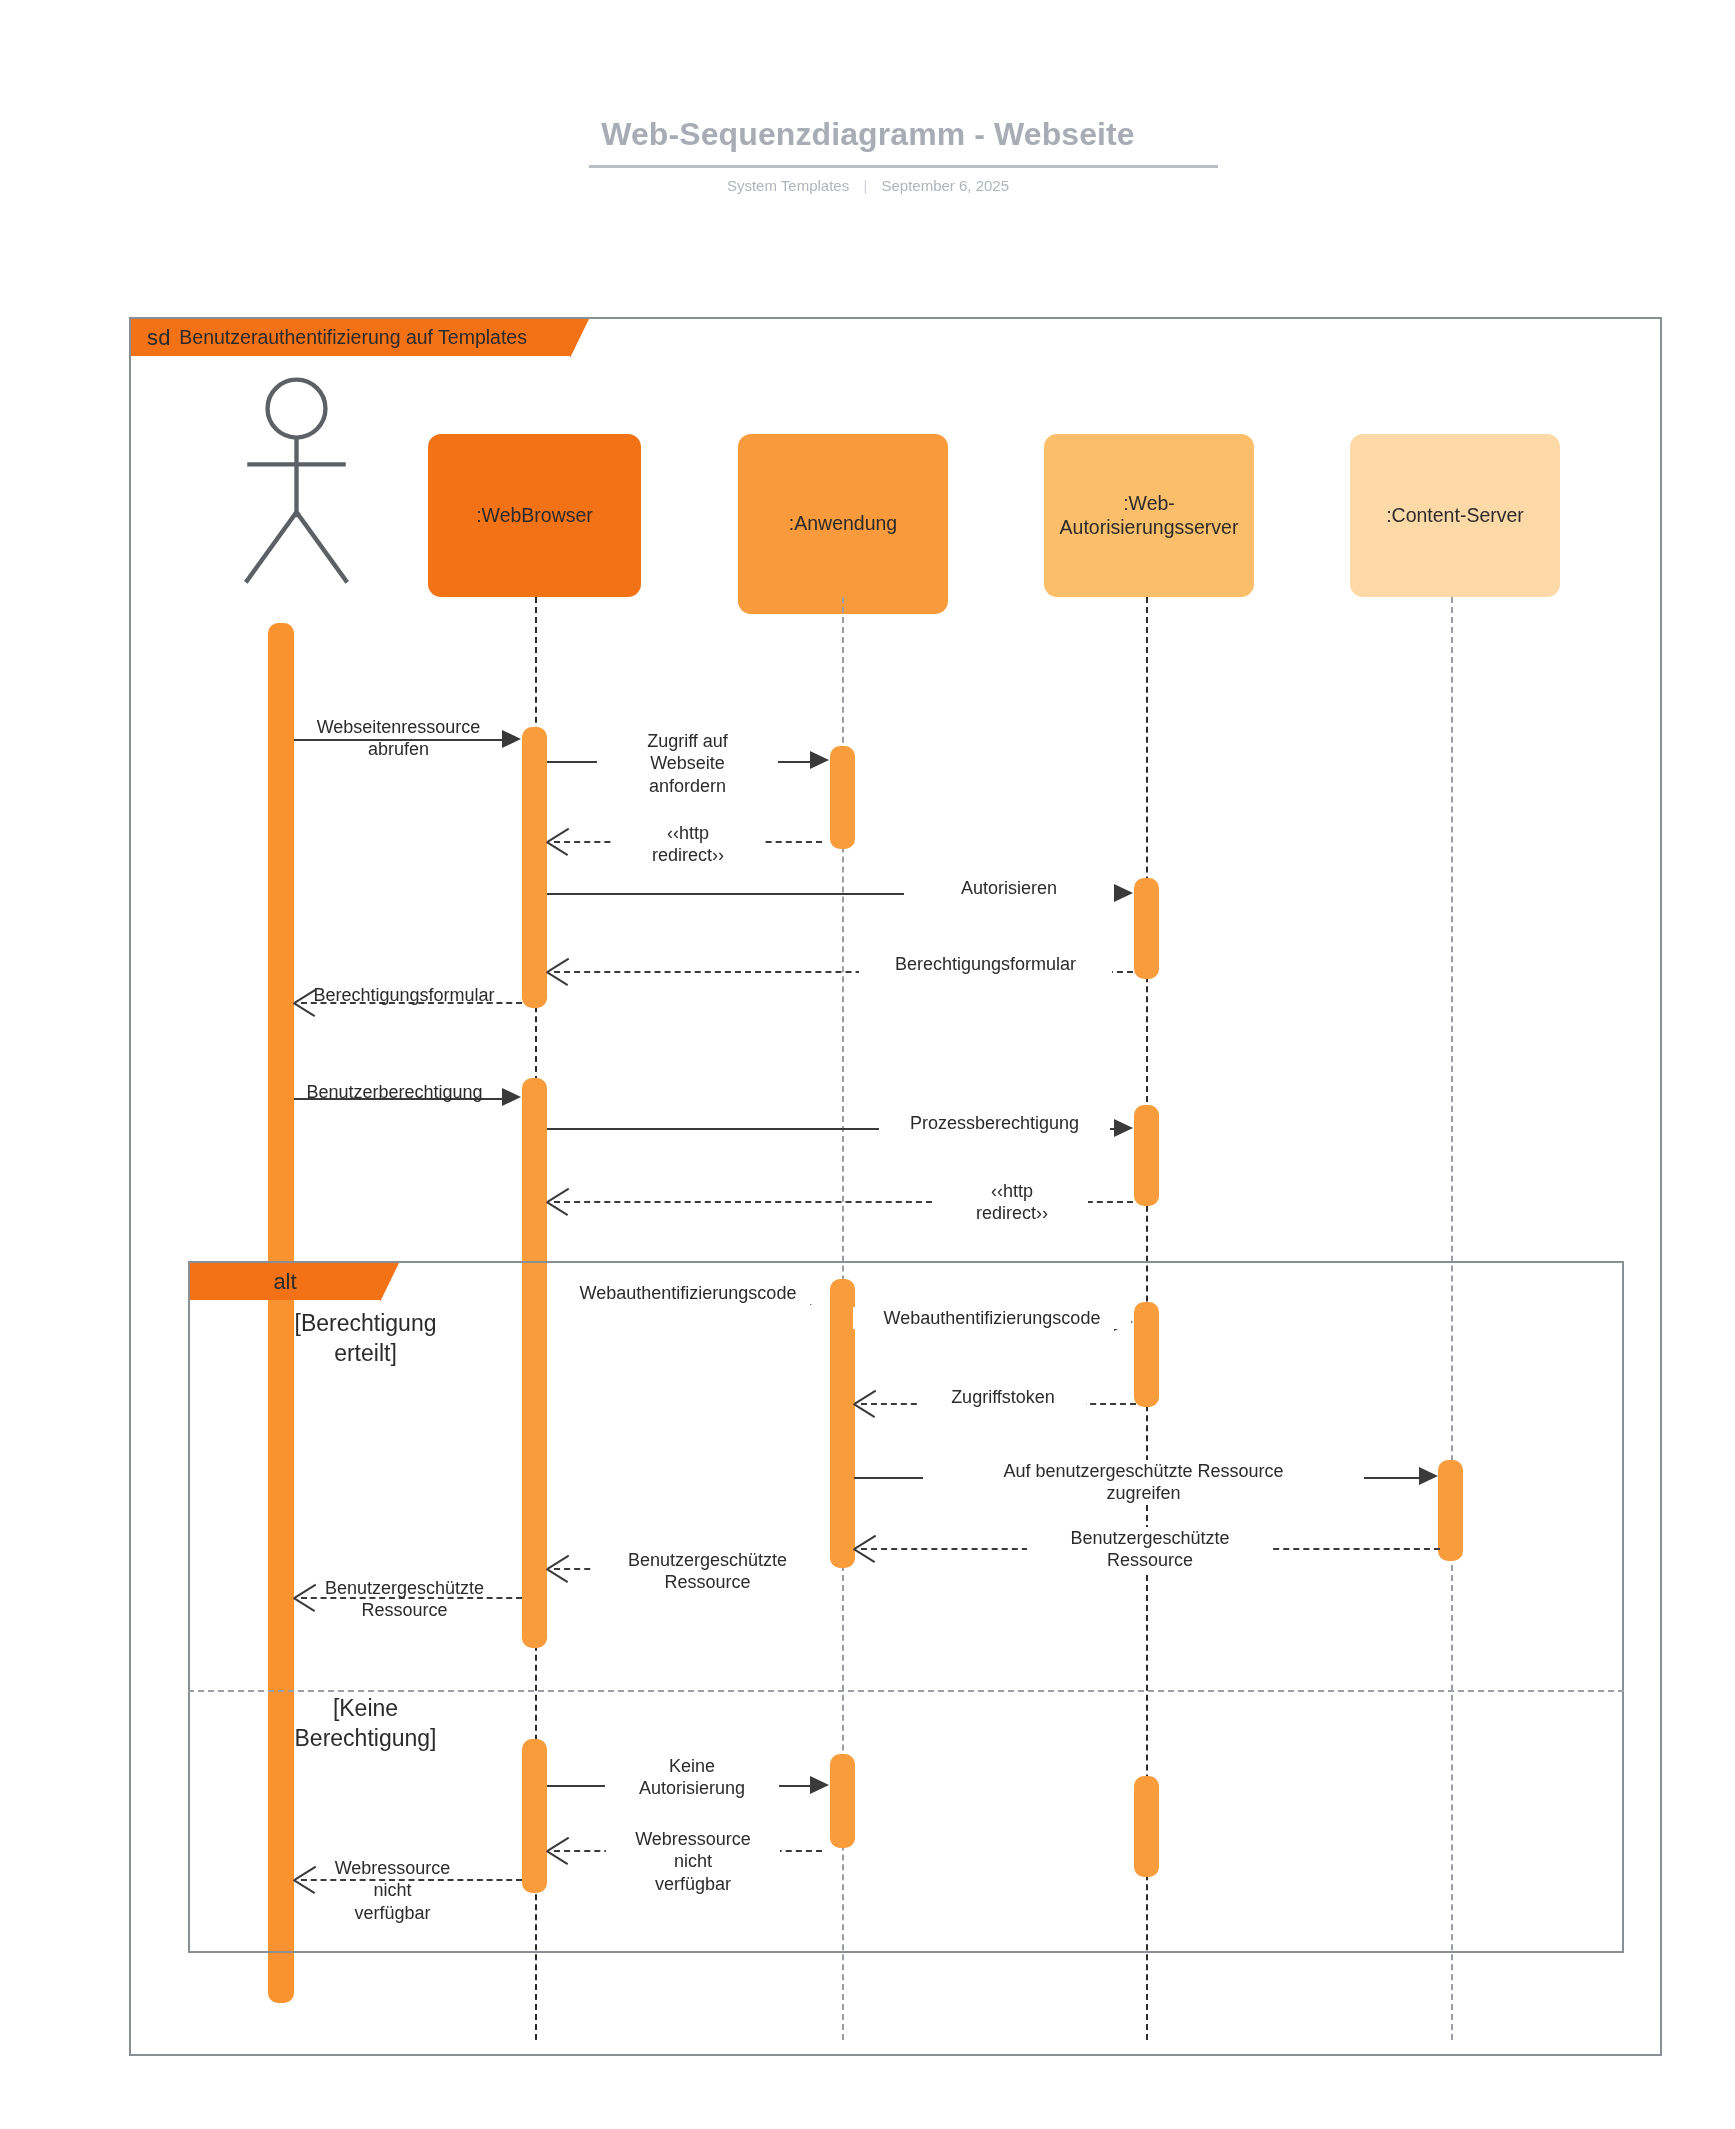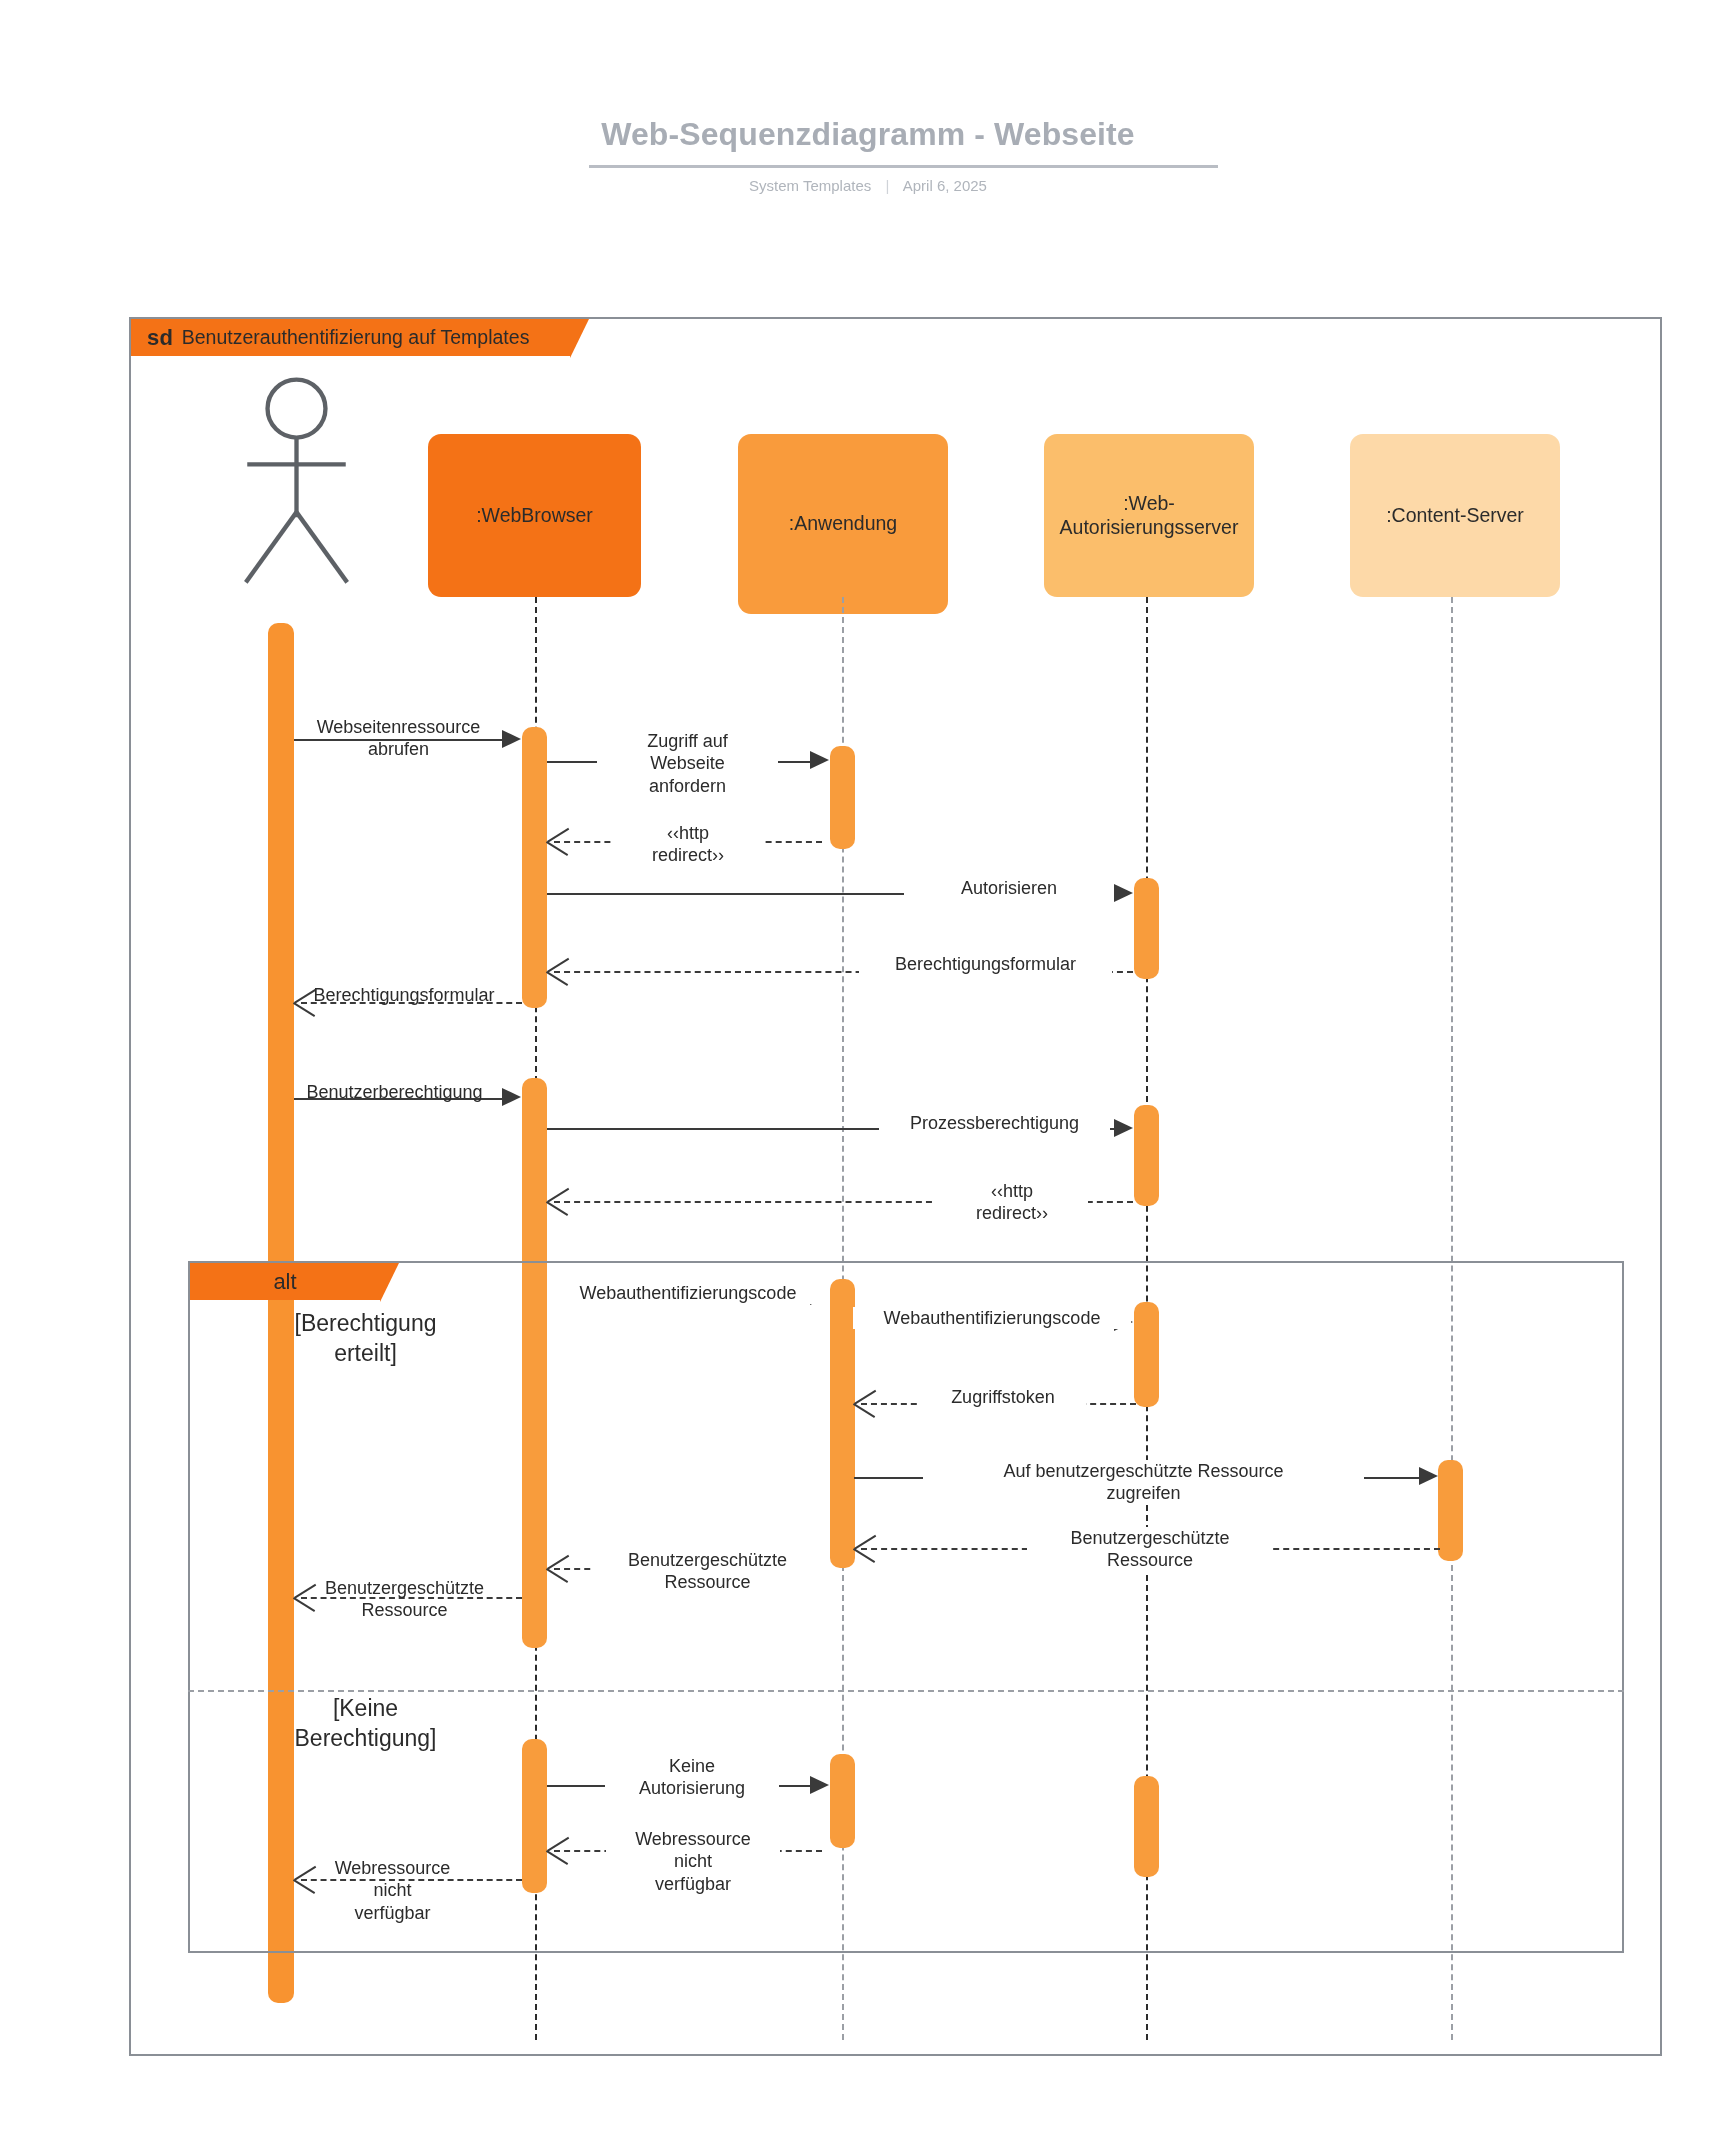--- a/index.html
+++ b/index.html
@@ -17,21 +17,21 @@
 
   
   .sd-frame{position:absolute;left:129px;top:317px;width:1533px;height:1739px;
             border:2.2px solid #8a8f96;box-sizing:border-box;background:#fff;}
   .frame-tab{position:absolute;height:39px;background:#F47216;color:#2b2b2b;
              display:flex;align-items:center;box-sizing:border-box;}
   .frame-tab .notch{position:absolute;right:-19px;top:0;width:0;height:0;
                     border-top:39px solid #F47216;border-right:19px solid transparent;}
   #sd-tab{left:129px;top:317px;width:441px;padding-left:16px;
           border-top:2.2px solid #8a8f96;border-left:2.2px solid #8a8f96;}
-  #sd-tab .kw{font-weight:bold;font-size:22px;margin-right:8.7px;letter-spacing:0.2px;}
+  #sd-tab .kw{font-weight:normal;font-size:22px;margin-right:8.7px;letter-spacing:0.2px;}
   #sd-tab .nm{font-size:19.5px;}
 
   
   .head{position:absolute;border-radius:13px;display:flex;align-items:center;
         justify-content:center;text-align:center;color:#2b2b2b;font-size:19.5px;
         line-height:1.22;padding:4.3px 7.2px;box-sizing:border-box;}
 
   
   .actor svg{display:block;}
 
@@ -72,21 +72,21 @@
 </head>
 <body>
 
 <div id="stage">
 
   <div class="doc-title">Web-Sequenzdiagramm - Webseite</div>
   <div class="title-rule"></div>
   <div class="doc-sub">
     <span>System Templates</span>
     <span class="sep">|</span>
-    <span>April 6, 2025</span>
+    <span>September 6, 2025</span>
   </div>
 
   <div class="sd-frame"></div>
   <div class="frame-tab" id="sd-tab">
     <span class="kw">sd</span>
     <span class="nm">Benutzerauthentifizierung auf Templates</span>
     <span class="notch"></span>
   </div>
 
   <div class="actor" style="position:absolute;left:224px;top:376px;">

